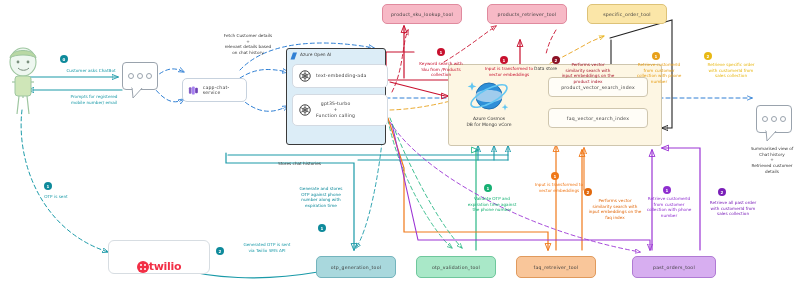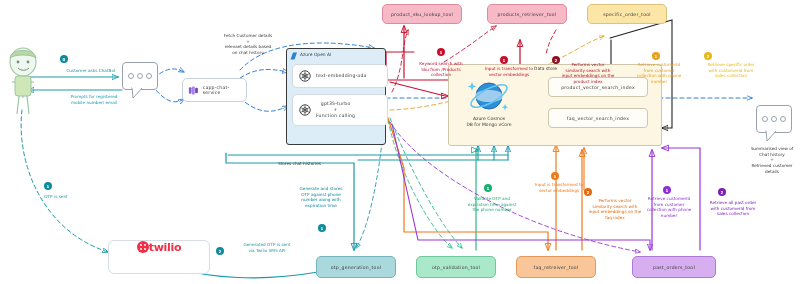--- a/index.html
+++ b/index.html
@@ -17,21 +17,21 @@
   .chatbub{position:absolute;border:1px solid #9aa3ad;border-radius:4px;
            background:#fff;display:flex;align-items:center;justify-content:center;gap:2.5px;}
   .chatbub i{width:4.5px;height:4.5px;border:.8px solid #9aa3ad;border-radius:50%;display:block;}
   svg.layer{position:absolute;left:0;top:0;width:806px;height:284px;overflow:visible;}
   .panel{position:absolute;box-sizing:border-box;}
   .paneltitle{position:absolute;font-size:4.4px;color:#444;}
   .idxbox{position:absolute;background:#fffdf7;border:.8px solid #cfc6ae;
           border-radius:4px;display:flex;align-items:center;justify-content:center;
           font-size:4.6px;color:#3a3a3a;letter-spacing:.25px;}
   .twilio{position:absolute;background:#fff;border:1px solid #d7dde2;border-radius:6px;
-          display:flex;align-items:flex-start;justify-content:center;gap:0;}
+          display:flex;align-items:flex-end;justify-content:center;gap:0;}
   .twilio .tw-logo{width:12px;height:12px;border-radius:50%;background:#F22F46;
                    position:relative;}
   .twilio .tw-logo b{position:absolute;background:#fff;width:2.2px;height:2.2px;border-radius:50%;}
   .twilio .tw-name{color:#F22F46;font-weight:bold;font-size:11px;letter-spacing:-.3px;}
   .svcbox{position:absolute;background:#fff;border:1px solid #c7d2de;border-radius:5px;
           display:flex;align-items:center;gap:4px;padding-left:5px;}
   .svclbl{font-size:4.6px;color:#3a3a3a;letter-spacing:.2px;}
   .oaibox{position:absolute;background:#fff;border:1px solid #d3dae2;border-radius:5px;
           display:flex;align-items:center;gap:5px;padding-left:6px;}
   .oailbl{font-size:4.6px;color:#3a3a3a;line-height:1.35;letter-spacing:.2px;}

